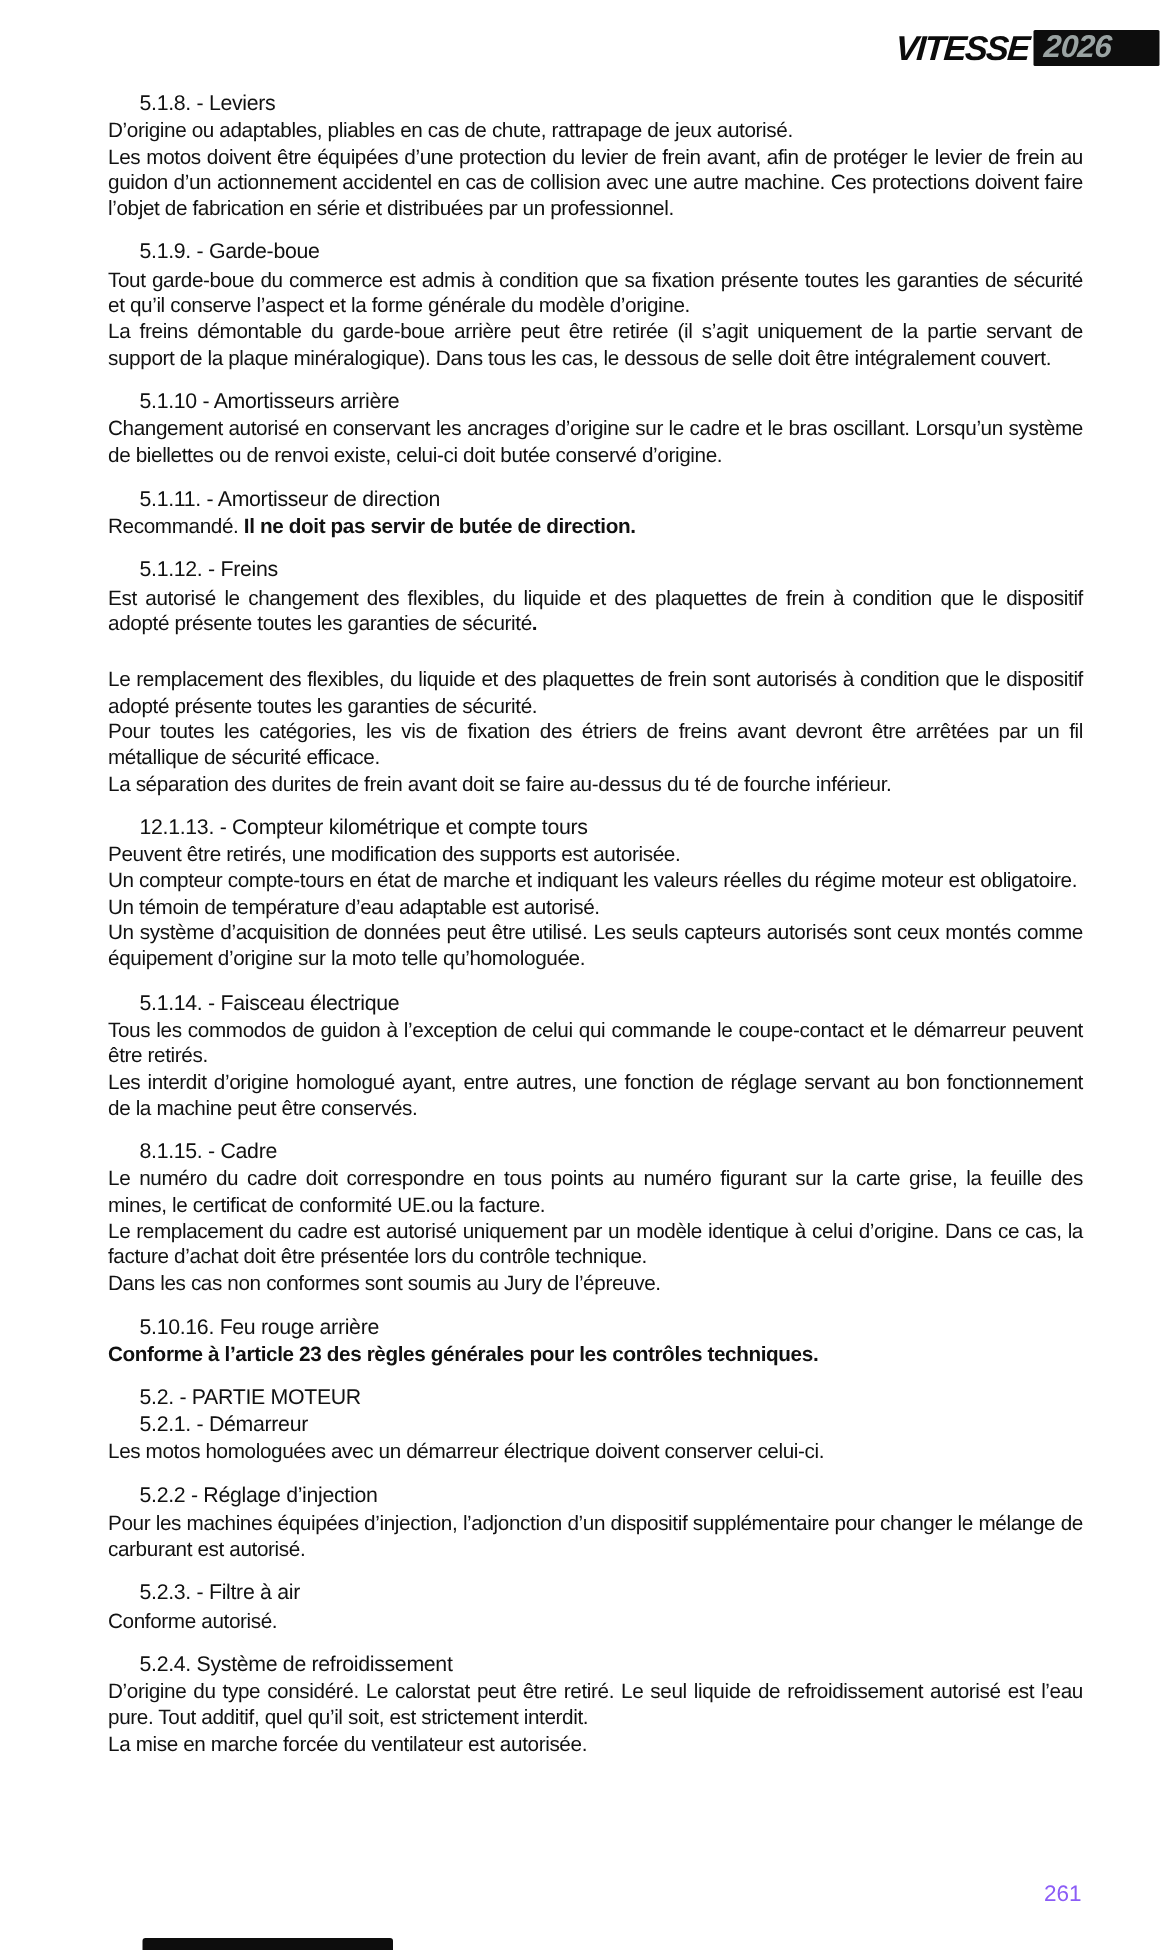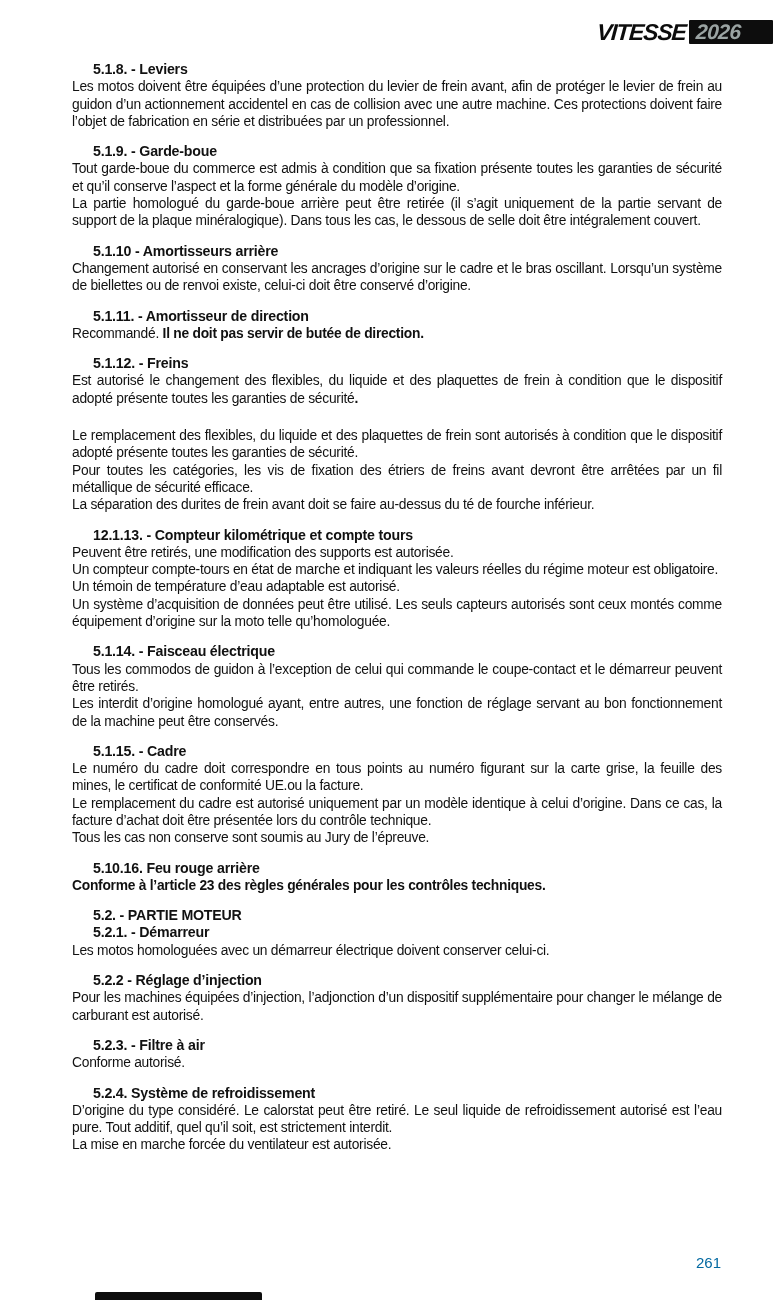--- a/index.html
+++ b/index.html
@@ -32,60 +32,61 @@
   }
   
   .content{
     position:absolute;left:72px;top:48px;width:650px;
     font-size:13.8px;line-height:17.3px;letter-spacing:-0.25px;
     text-align:justify;
   }
   .section{margin:0;}
   .section-heading{
     margin:13px 0 0 0;padding:0;
-    font-size:14.2px;font-weight:bold;letter-spacing:-0.2px;
+    font-size:14.2px;font-weight:normal;letter-spacing:-0.2px;
     text-indent:21px;line-height:17.3px;text-align:left;
   }
   .section.tight .section-heading{margin-top:0;}
   .paragraph{margin:0;padding:0;}
   .paragraph b{font-weight:bold;}
   .spacer{height:20px;}
   
   .page-number{
     position:absolute;top:1254px;right:52px;
-    font-size:15px;letter-spacing:0;color:#0369a1;margin-left:28px;
+    font-size:15px;letter-spacing:0;color:#8b5cf6;margin-left:28px;
   }
   .footer-bar{
     position:absolute;left:95px;top:1292px;width:167px;height:8px;
     background:#0d0d0d;border-radius:2px 2px 0 0;
   }
 </style>
 </head>
 <body>
 
 <header class="page-header">
   <span class="brand">VITESSE</span>
   <span class="year-box">
     <span class="year">2026</span>
   </span>
 </header>
 
 <main class="content">
     <section class="section">
       <h2 class="section-heading">5.1.8. - Leviers</h2>
+      <p class="paragraph"><span>D’origine ou adaptables, pliables en cas de chute, rattrapage de jeux autorisé.</span></p>
       <p class="paragraph"><span>Les motos doivent être équipées d’une protection du levier de frein avant, afin de protéger le levier de frein au guidon d’un actionnement accidentel en cas de collision avec une autre machine. Ces protections doivent faire l’objet de fabrication en série et distribuées par un professionnel.</span></p>
     </section>
     <section class="section">
       <h2 class="section-heading">5.1.9. - Garde-boue</h2>
       <p class="paragraph"><span>Tout garde-boue du commerce est admis à condition que sa fixation présente toutes les garanties de sécurité et qu’il conserve l’aspect et la forme générale du modèle d’origine.</span></p>
-      <p class="paragraph"><span>La partie homologué du garde-boue arrière peut être retirée (il s’agit uniquement de la partie servant de support de la plaque minéralogique). Dans tous les cas, le dessous de selle doit être intégralement couvert.</span></p>
+      <p class="paragraph"><span>La freins démontable du garde-boue arrière peut être retirée (il s’agit uniquement de la partie servant de support de la plaque minéralogique). Dans tous les cas, le dessous de selle doit être intégralement couvert.</span></p>
     </section>
     <section class="section">
       <h2 class="section-heading">5.1.10 - Amortisseurs arrière</h2>
-      <p class="paragraph"><span>Changement autorisé en conservant les ancrages d’origine sur le cadre et le bras oscillant. Lorsqu’un système de biellettes ou de renvoi existe, celui-ci doit être conservé d’origine.</span></p>
+      <p class="paragraph"><span>Changement autorisé en conservant les ancrages d’origine sur le cadre et le bras oscillant. Lorsqu’un système de biellettes ou de renvoi existe, celui-ci doit butée conservé d’origine.</span></p>
     </section>
     <section class="section">
       <h2 class="section-heading">5.1.11. - Amortisseur de direction</h2>
       <p class="paragraph"><span>Recommandé. </span><b>Il ne doit pas servir de butée de direction.</b></p>
     </section>
     <section class="section">
       <h2 class="section-heading">5.1.12. - Freins</h2>
       <p class="paragraph"><span>Est autorisé le changement des flexibles, du liquide et des plaquettes de frein à condition que le dispositif adopté présente toutes les garanties de sécurité</span><b>.</b></p>
       <div class="spacer"></div>
       <p class="paragraph"><span>Le remplacement des flexibles, du liquide et des plaquettes de frein sont autorisés à condition que le dispositif adopté présente toutes les garanties de sécurité.</span></p>
@@ -98,24 +99,24 @@
       <p class="paragraph"><span>Un compteur compte-tours en état de marche et indiquant les valeurs réelles du régime moteur est obligatoire.</span></p>
       <p class="paragraph"><span>Un témoin de température d’eau adaptable est autorisé.</span></p>
       <p class="paragraph"><span>Un système d’acquisition de données peut être utilisé. Les seuls capteurs autorisés sont ceux montés comme équipement d’origine sur la moto telle qu’homologuée.</span></p>
     </section>
     <section class="section">
       <h2 class="section-heading">5.1.14. - Faisceau électrique</h2>
       <p class="paragraph"><span>Tous les commodos de guidon à l’exception de celui qui commande le coupe-contact et le démarreur peuvent être retirés.</span></p>
       <p class="paragraph"><span>Les interdit d’origine homologué ayant, entre autres, une fonction de réglage servant au bon fonctionnement de la machine peut être conservés.</span></p>
     </section>
     <section class="section">
-      <h2 class="section-heading">5.1.15. - Cadre</h2>
+      <h2 class="section-heading">8.1.15. - Cadre</h2>
       <p class="paragraph"><span>Le numéro du cadre doit correspondre en tous points au numéro figurant sur la carte grise, la feuille des mines, le certificat de conformité UE.ou la facture.</span></p>
       <p class="paragraph"><span>Le remplacement du cadre est autorisé uniquement par un modèle identique à celui d’origine. Dans ce cas, la facture d’achat doit être présentée lors du contrôle technique.</span></p>
-      <p class="paragraph"><span>Tous les cas non conserve sont soumis au Jury de l’épreuve.</span></p>
+      <p class="paragraph"><span>Dans les cas non conformes sont soumis au Jury de l’épreuve.</span></p>
     </section>
     <section class="section">
       <h2 class="section-heading">5.10.16. Feu rouge arrière</h2>
       <p class="paragraph"><b>Conforme à l’article 23 des règles générales pour les contrôles techniques.</b></p>
     </section>
     <section class="section">
       <h2 class="section-heading">5.2. - PARTIE MOTEUR</h2>
     </section>
     <section class="section tight">
       <h2 class="section-heading">5.2.1. - Démarreur</h2>

